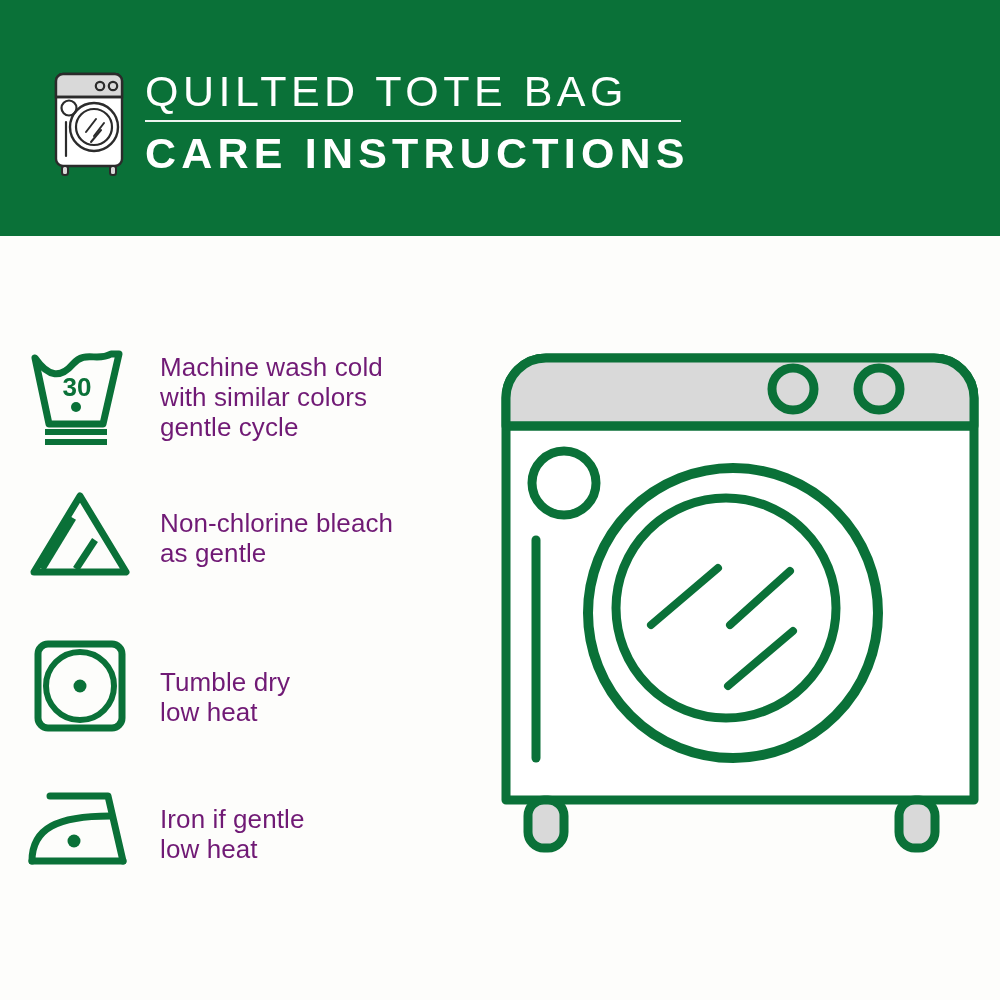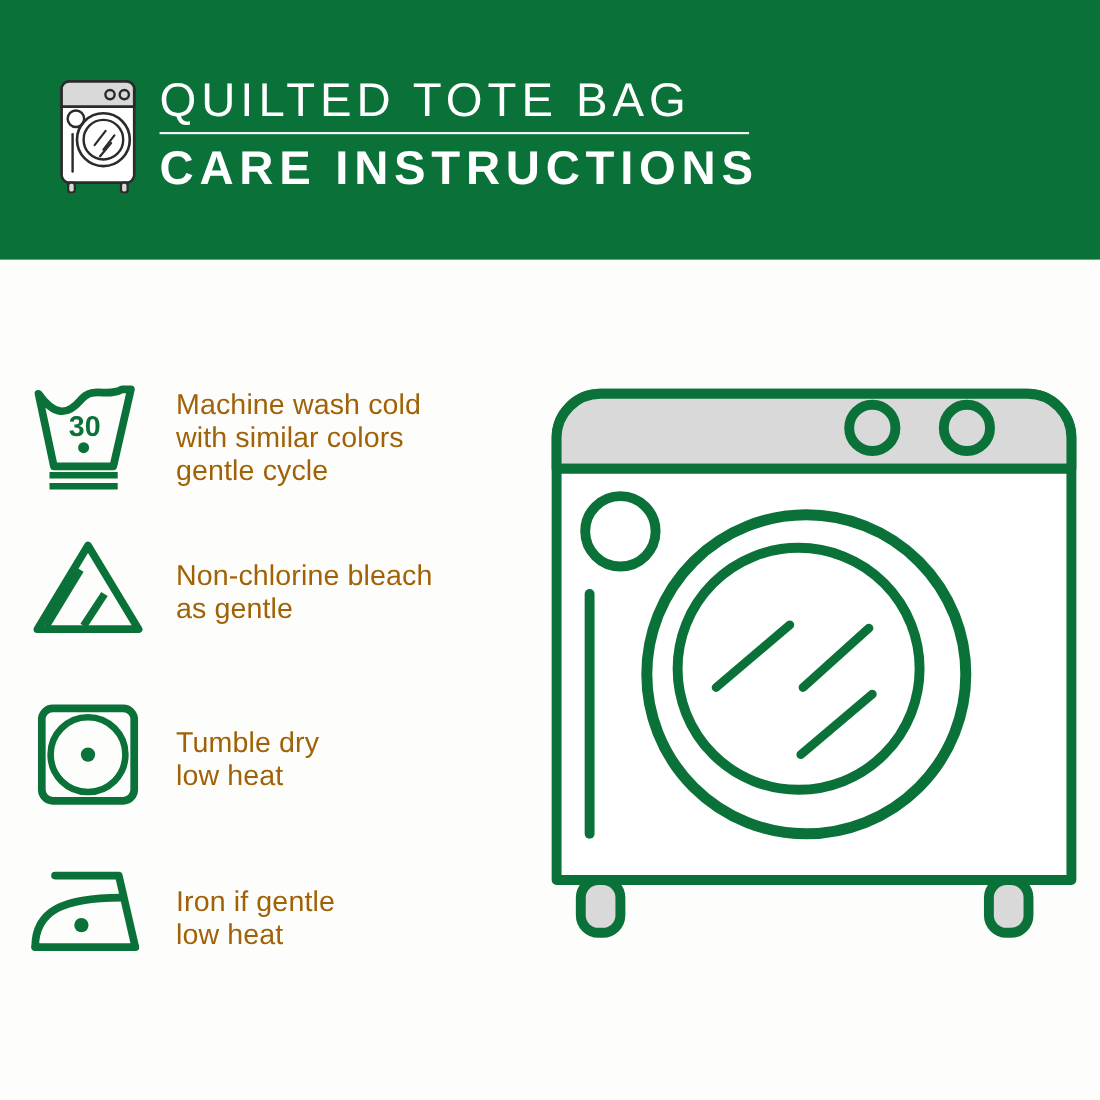--- a/index.html
+++ b/index.html
@@ -73,35 +73,35 @@
   }
   .care-row {
     position: absolute;
     left: 0;
     width: 500px;
     display: flex;
     align-items: flex-start;
   }
   .care-row.r0 { top: 110px; }
   .care-row.r1 { top: 250px; }
-  .care-row.r2 { top: 400px; }
+  .care-row.r2 { top: 400px; align-items: center; }
   .care-row.r3 { top: 550px; }
 
   .care-symbol {
     width: 160px;
     min-width: 160px;
     display: flex;
     justify-content: center;
     align-items: flex-start;
     padding-top: 2px;
   }
   .care-text {
     font-size: 26px;
     line-height: 30px;
-    color: #a16207;
+    color: #701a75;
     font-weight: 400;
     letter-spacing: 0.1px;
     padding-top: 6px;
   }
   .care-row.r1 .care-text { padding-top: 22px; }
   .care-row.r2 .care-text { padding-top: 24px; }
   .care-row.r3 .care-text { padding-top: 18px; }
 
   
   .machine-art {

